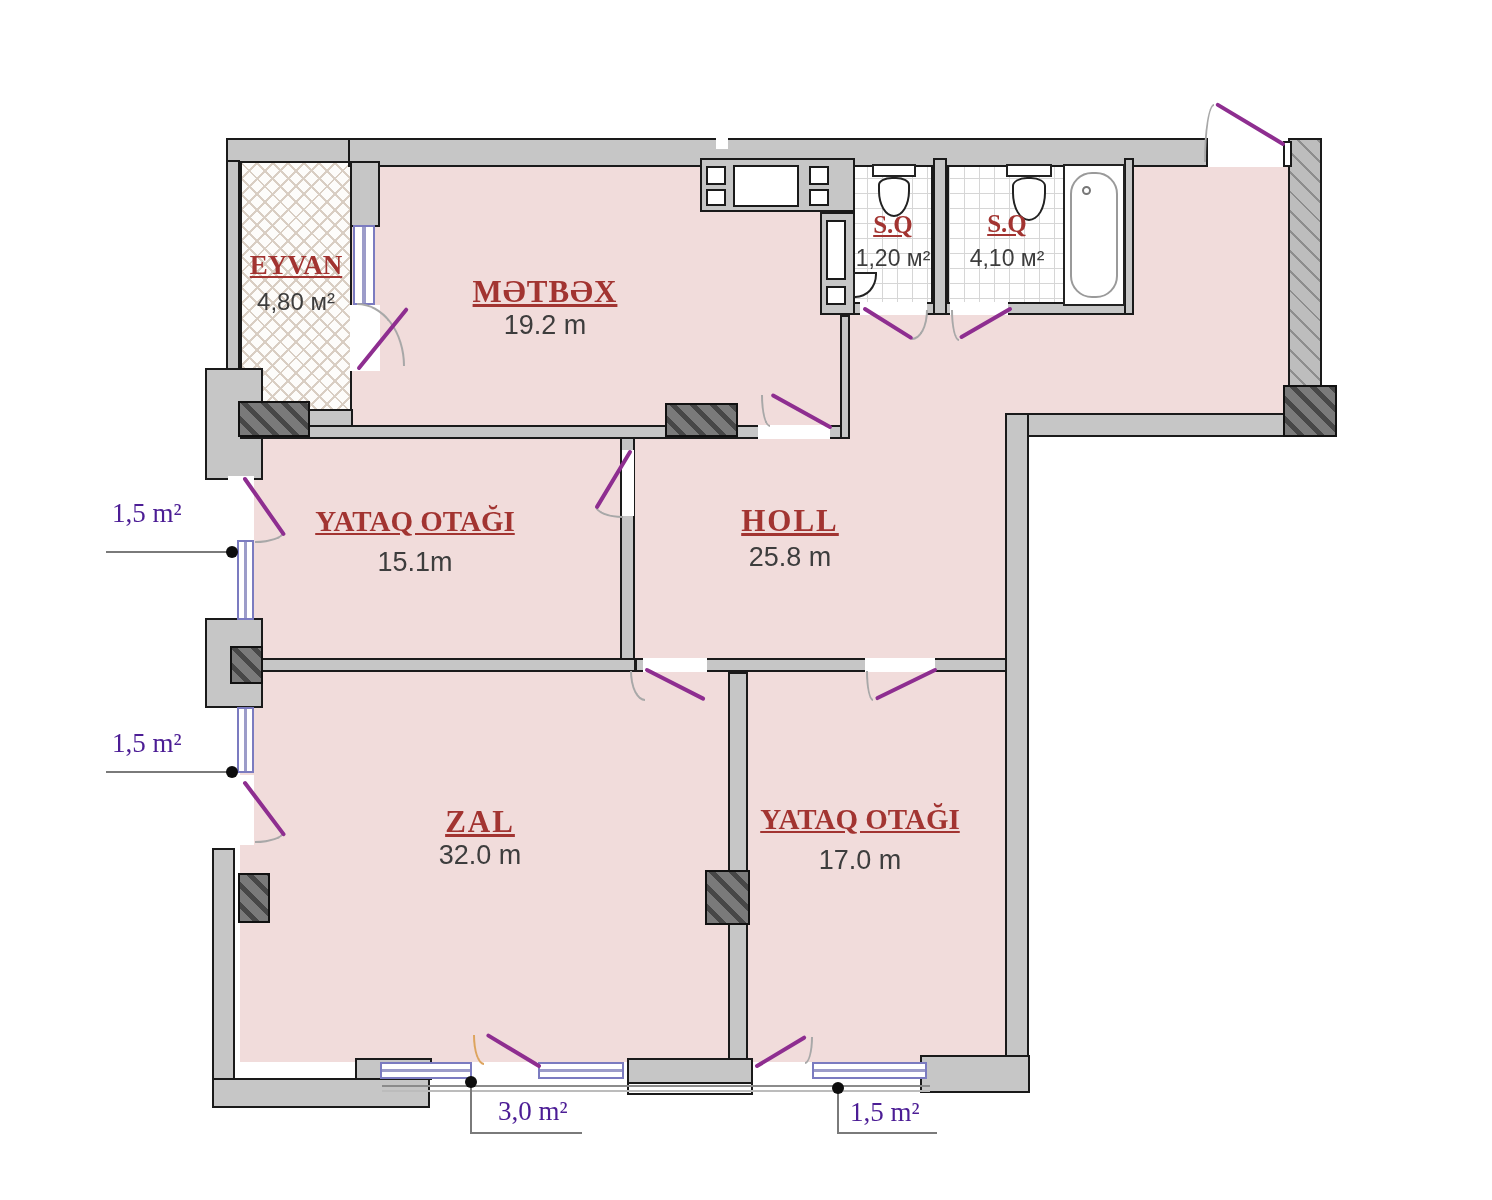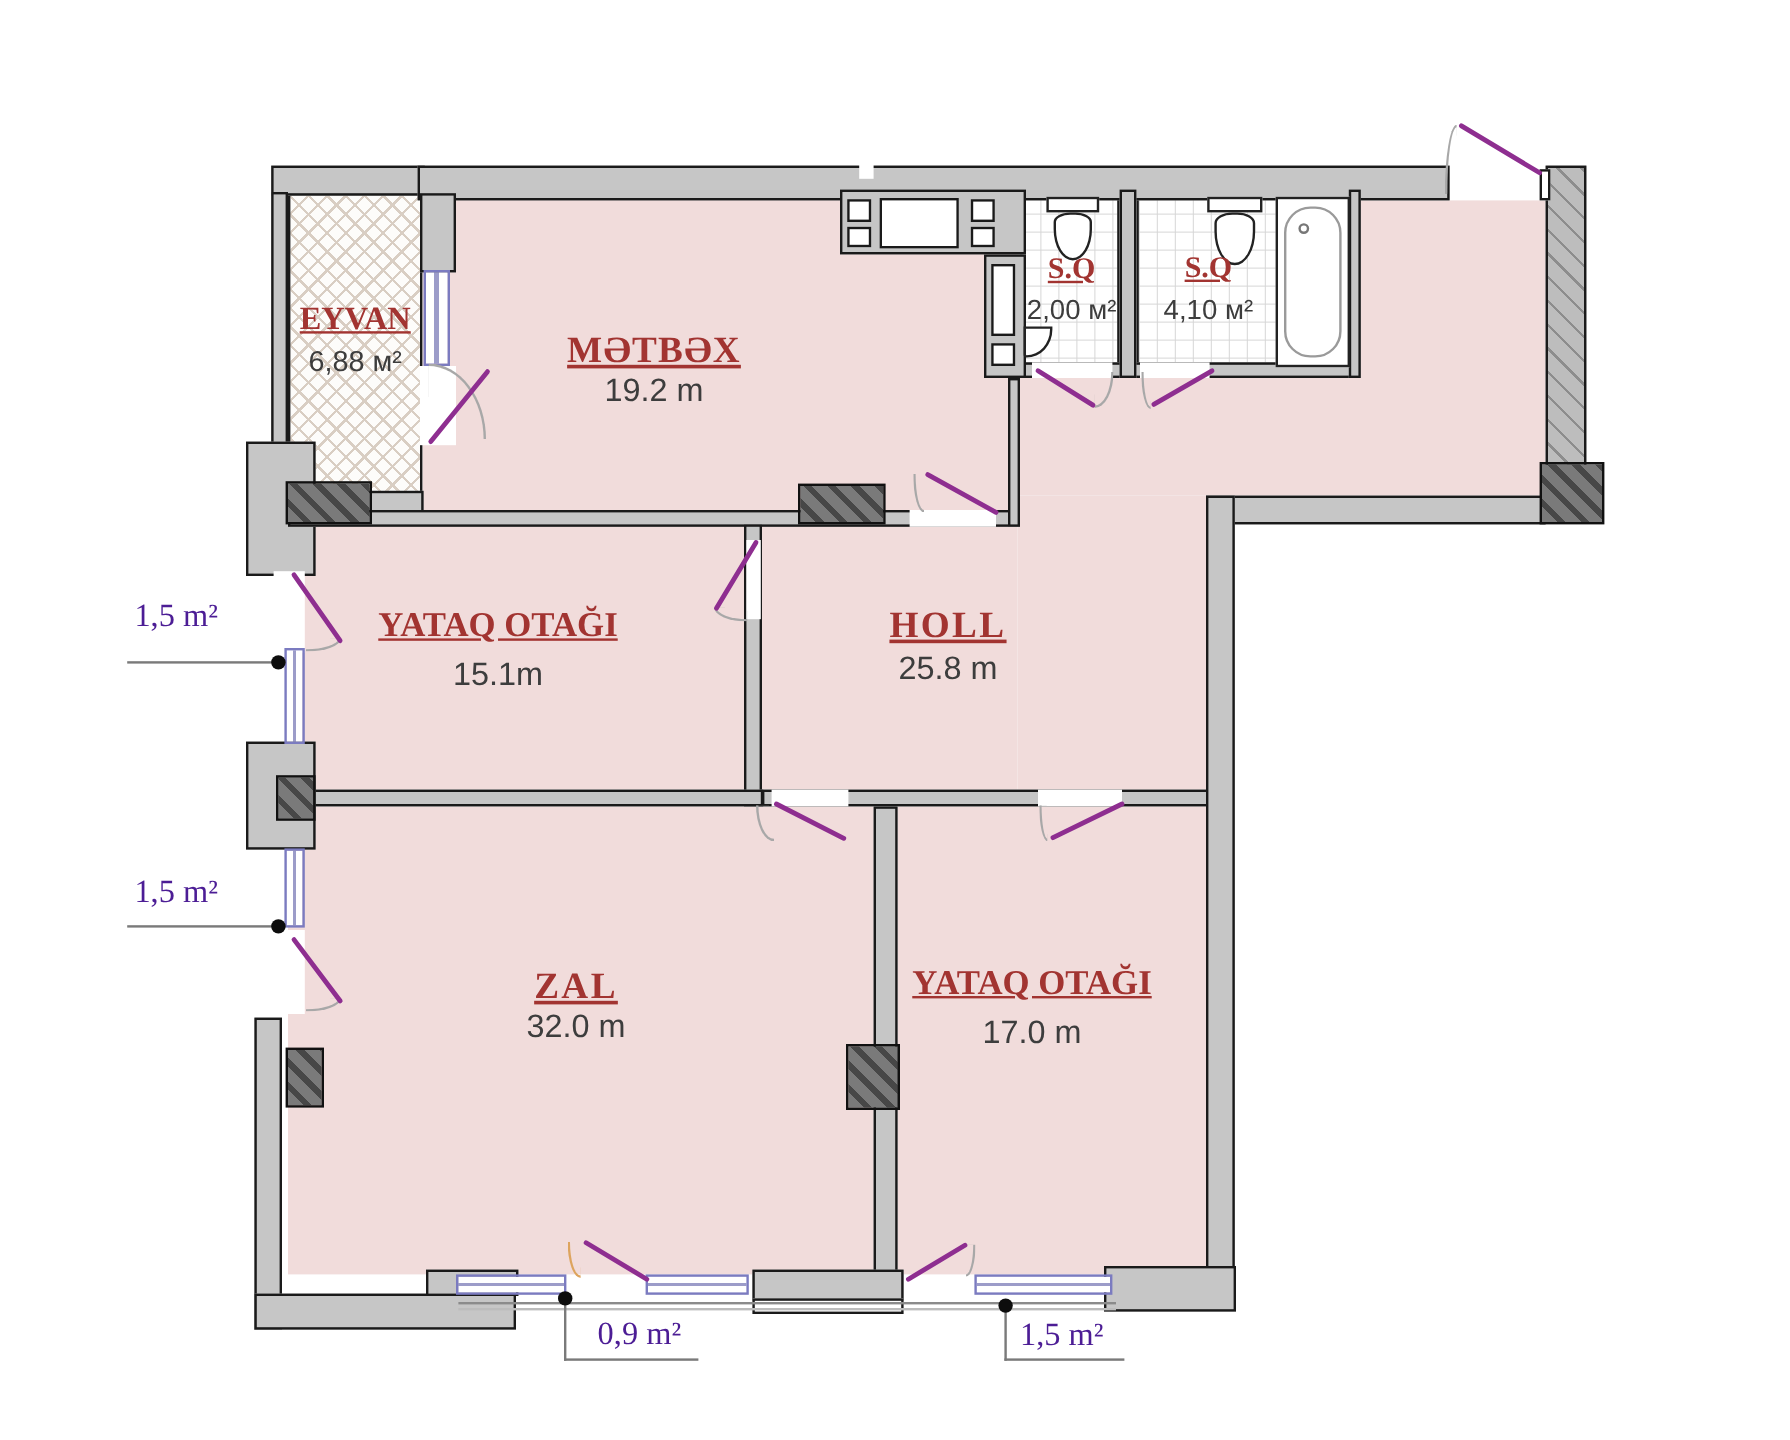--- a/index.html
+++ b/index.html
@@ -155,42 +155,42 @@
   <div class="leader" style="left:106px;top:771px;width:132px;height:2px;border-top:2px solid #7a7a7a;"></div>
   <div class="dot" style="left:226px;top:766px;"></div>
   <div class="leader" style="left:470px;top:1086px;width:2px;height:48px;border-left:2px solid #7a7a7a;"></div>
   <div class="leader" style="left:470px;top:1132px;width:112px;height:2px;border-top:2px solid #7a7a7a;"></div>
   <div class="dot" style="left:465px;top:1076px;"></div>
   <div class="leader" style="left:837px;top:1092px;width:2px;height:42px;border-left:2px solid #7a7a7a;"></div>
   <div class="leader" style="left:837px;top:1132px;width:100px;height:2px;border-top:2px solid #7a7a7a;"></div>
   <div class="dot" style="left:832px;top:1082px;"></div>
 
   <div class="room-label" style="left:240px;top:250px;width:112px;font-size:27px;">EYVAN</div>
-  <div class="room-area" style="left:236px;top:288px;width:120px;font-size:24px;">6,88 м²</div>
+  <div class="room-area" style="left:236px;top:288px;width:120px;font-size:24px;">4,80 м²</div>
 
   <div class="room-label" style="left:400px;top:274px;width:290px;font-size:31px;letter-spacing:1px;">MƏTBƏX</div>
   <div class="room-area" style="left:400px;top:310px;width:290px;font-size:27px;">19.2 m</div>
 
   <div class="room-label" style="left:850px;top:211px;width:86px;font-size:25px;">S.Q</div>
-  <div class="room-area" style="left:843px;top:245px;width:100px;font-size:23px;">2,00 м²</div>
+  <div class="room-area" style="left:843px;top:245px;width:100px;font-size:23px;">1,20 м²</div>
 
   <div class="room-label" style="left:947px;top:210px;width:120px;font-size:25px;">S.Q</div>
   <div class="room-area" style="left:947px;top:245px;width:120px;font-size:23px;">4,10 м²</div>
 
   <div class="room-label" style="left:250px;top:505px;width:330px;font-size:29px;">YATAQ OTAĞI</div>
   <div class="room-area" style="left:250px;top:547px;width:330px;font-size:27px;">15.1m</div>
 
   <div class="room-label" style="left:690px;top:503px;width:200px;font-size:31px;letter-spacing:2px;">HOLL</div>
   <div class="room-area" style="left:690px;top:542px;width:200px;font-size:27px;">25.8 m</div>
 
   <div class="room-label" style="left:360px;top:804px;width:240px;font-size:31px;letter-spacing:2px;">ZAL</div>
   <div class="room-area" style="left:360px;top:840px;width:240px;font-size:27px;">32.0 m</div>
 
   <div class="room-label" style="left:710px;top:803px;width:300px;font-size:29px;">YATAQ OTAĞI</div>
   <div class="room-area" style="left:710px;top:845px;width:300px;font-size:27px;">17.0 m</div>
 
 
   <div class="annot" style="left:112px;top:498px;">1,5 m²</div>
   <div class="annot" style="left:112px;top:728px;">1,5 m²</div>
-  <div class="annot" style="left:498px;top:1096px;">0,9 m²</div>
+  <div class="annot" style="left:498px;top:1096px;">3,0 m²</div>
   <div class="annot" style="left:850px;top:1097px;">1,5 m²</div>
 
 </div>
 
 </body></html>

